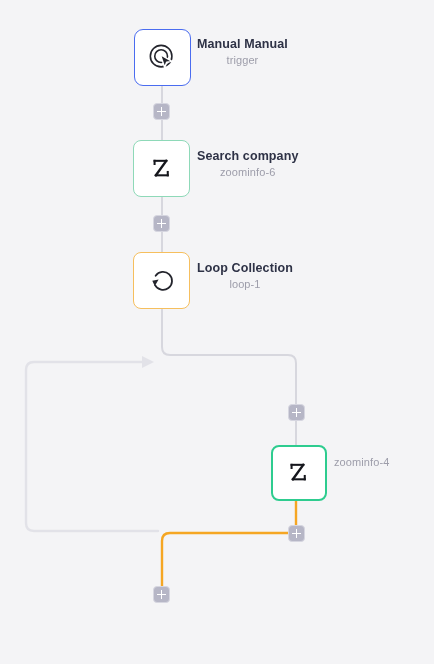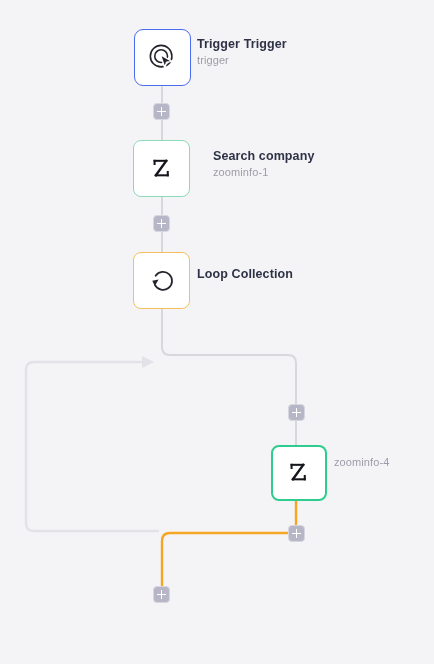--- a/index.html
+++ b/index.html
@@ -70,24 +70,25 @@
     font-size: 12.5px;
     font-weight: bold;
     color: #2e3246;
     letter-spacing: 0.1px;
   }
   .label-sub {
     font-size: 11px;
     color: #9d9daa;
     margin-top: 3px;
     letter-spacing: 0.1px;
+    text-align: center;
   }
   .label-trigger { left: 197px; top: 37px; }
-  .label-search  { left: 213px; top: 149px; }
-  .label-loop    { left: 197px; top: 267px; }
+  .label-search  { left: 197px; top: 149px; }
+  .label-loop    { left: 197px; top: 261px; }
   .label-get     { left: 334px; top: 453px; }
 
   .plus {
     position: absolute;
     width: 17px;
     height: 17px;
     box-sizing: border-box;
     background: #b6b6c6;
     border: 1.5px solid #d6d6e0;
     border-radius: 4px;
@@ -132,50 +133,51 @@
   <div class="node node-trigger">
     <span>
       <svg width="30" height="30" viewBox="0 0 32 32">
         <circle cx="14" cy="14" r="11.5" fill="none" stroke="#23242c" stroke-width="1.7"></circle>
         <circle cx="14" cy="14" r="6.8" fill="none" stroke="#23242c" stroke-width="1.7"></circle>
         <path d="M13.2,12.4 L25.6,19.6 L19.9,20.6 L17.8,26.2 Z" fill="#23242c" stroke="#ffffff" stroke-width="1.6" stroke-linejoin="round"></path>
       </svg>
     </span>
   </div>
   <div class="label label-trigger">
-    <div class="label-title">Trigger Trigger</div>
+    <div class="label-title">Manual Manual</div>
     <div class="label-sub">trigger</div>
   </div>
 
   <div class="node node-search">
     <span>
       <svg width="26" height="26" viewBox="0 0 28 28">
         <path d="M6,5.2 L6,8.6" stroke="#15161c" stroke-width="2.2" stroke-linecap="square" fill="none"></path>
         <path d="M6,5.2 L18.6,5.2" stroke="#15161c" stroke-width="2.2" stroke-linecap="square" fill="none"></path>
         <path d="M18.6,5.2 L7.4,20.8" stroke="#15161c" stroke-width="2.6" stroke-linecap="square" fill="none"></path>
         <path d="M7.4,20.8 L20.2,20.8" stroke="#15161c" stroke-width="2.2" stroke-linecap="square" fill="none"></path>
         <path d="M20.2,20.8 L20.2,17.2" stroke="#15161c" stroke-width="2.2" stroke-linecap="square" fill="none"></path>
       </svg>
     </span>
   </div>
   <div class="label label-search">
     <div class="label-title">Search company</div>
-    <div class="label-sub">zoominfo-1</div>
+    <div class="label-sub">zoominfo-6</div>
   </div>
 
   <div class="node node-loop">
     <span>
       <svg width="30" height="30" viewBox="0 0 32 32">
         <path d="M9.2,10.4 A9.6,9.6 0 1 1 8.6,20.4" fill="none" stroke="#23242c" stroke-width="1.9" stroke-linecap="round"></path>
         <polygon points="5.6,15.6 12.4,14.4 8.3,21.4" fill="#23242c"></polygon>
       </svg>
     </span>
   </div>
   <div class="label label-loop">
     <div class="label-title">Loop Collection</div>
+    <div class="label-sub">loop-1</div>
   </div>
 
   <div class="node node-get">
     <span>
       <svg width="26" height="26" viewBox="0 0 28 28">
         <path d="M6,5.2 L6,8.6" stroke="#15161c" stroke-width="2.2" stroke-linecap="square" fill="none"></path>
         <path d="M6,5.2 L18.6,5.2" stroke="#15161c" stroke-width="2.2" stroke-linecap="square" fill="none"></path>
         <path d="M18.6,5.2 L7.4,20.8" stroke="#15161c" stroke-width="2.6" stroke-linecap="square" fill="none"></path>
         <path d="M7.4,20.8 L20.2,20.8" stroke="#15161c" stroke-width="2.2" stroke-linecap="square" fill="none"></path>
         <path d="M20.2,20.8 L20.2,17.2" stroke="#15161c" stroke-width="2.2" stroke-linecap="square" fill="none"></path>

